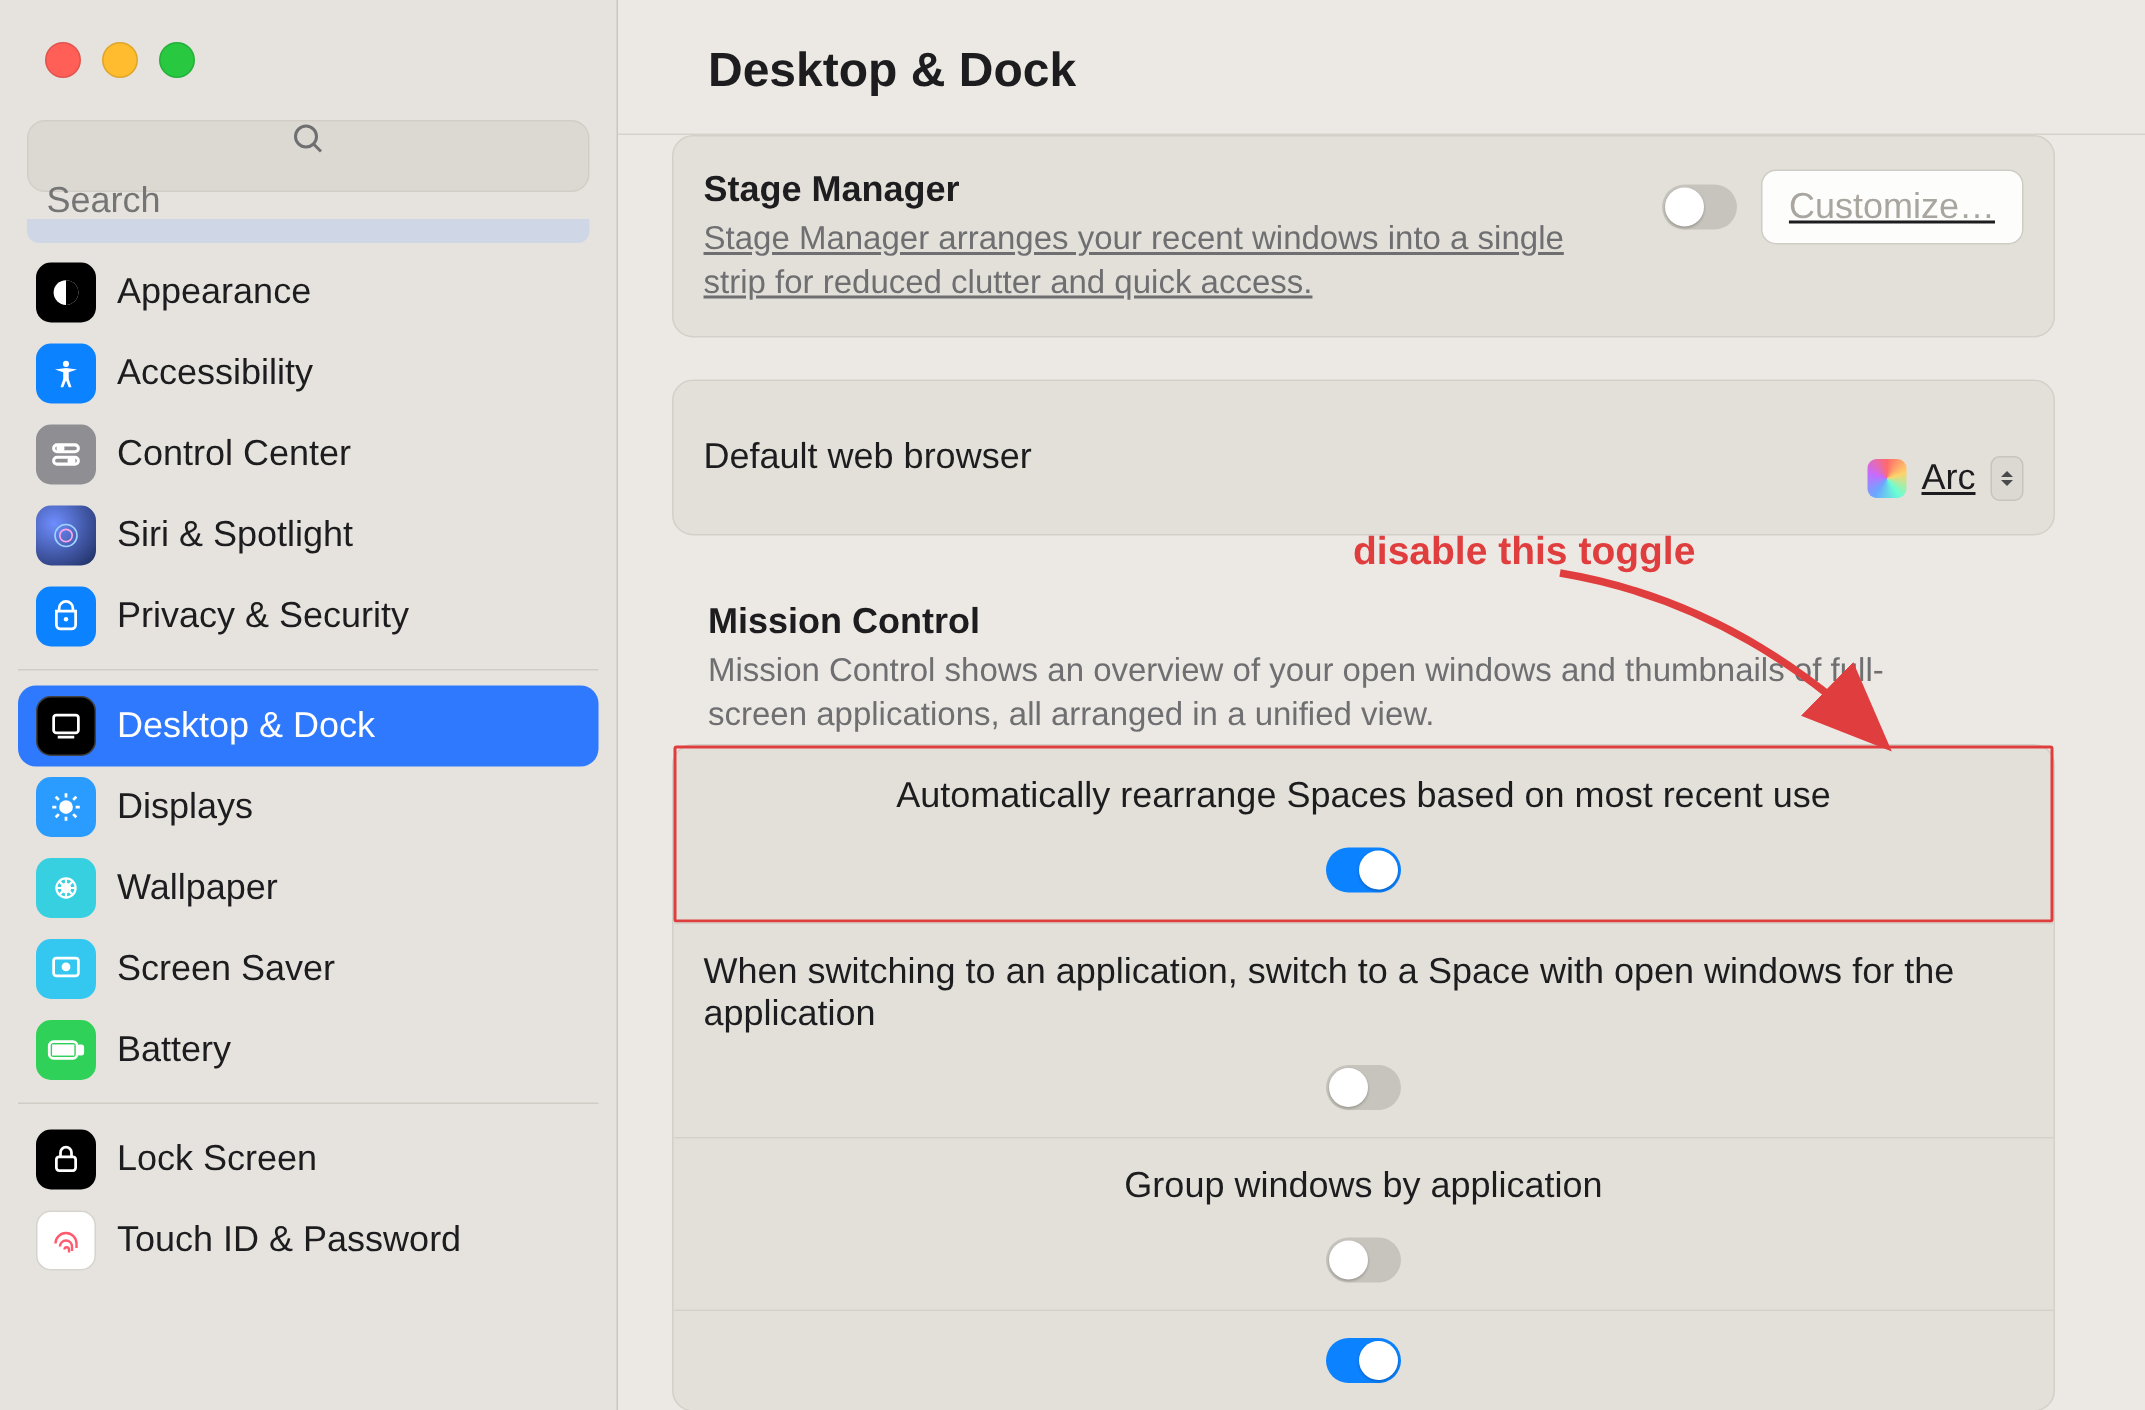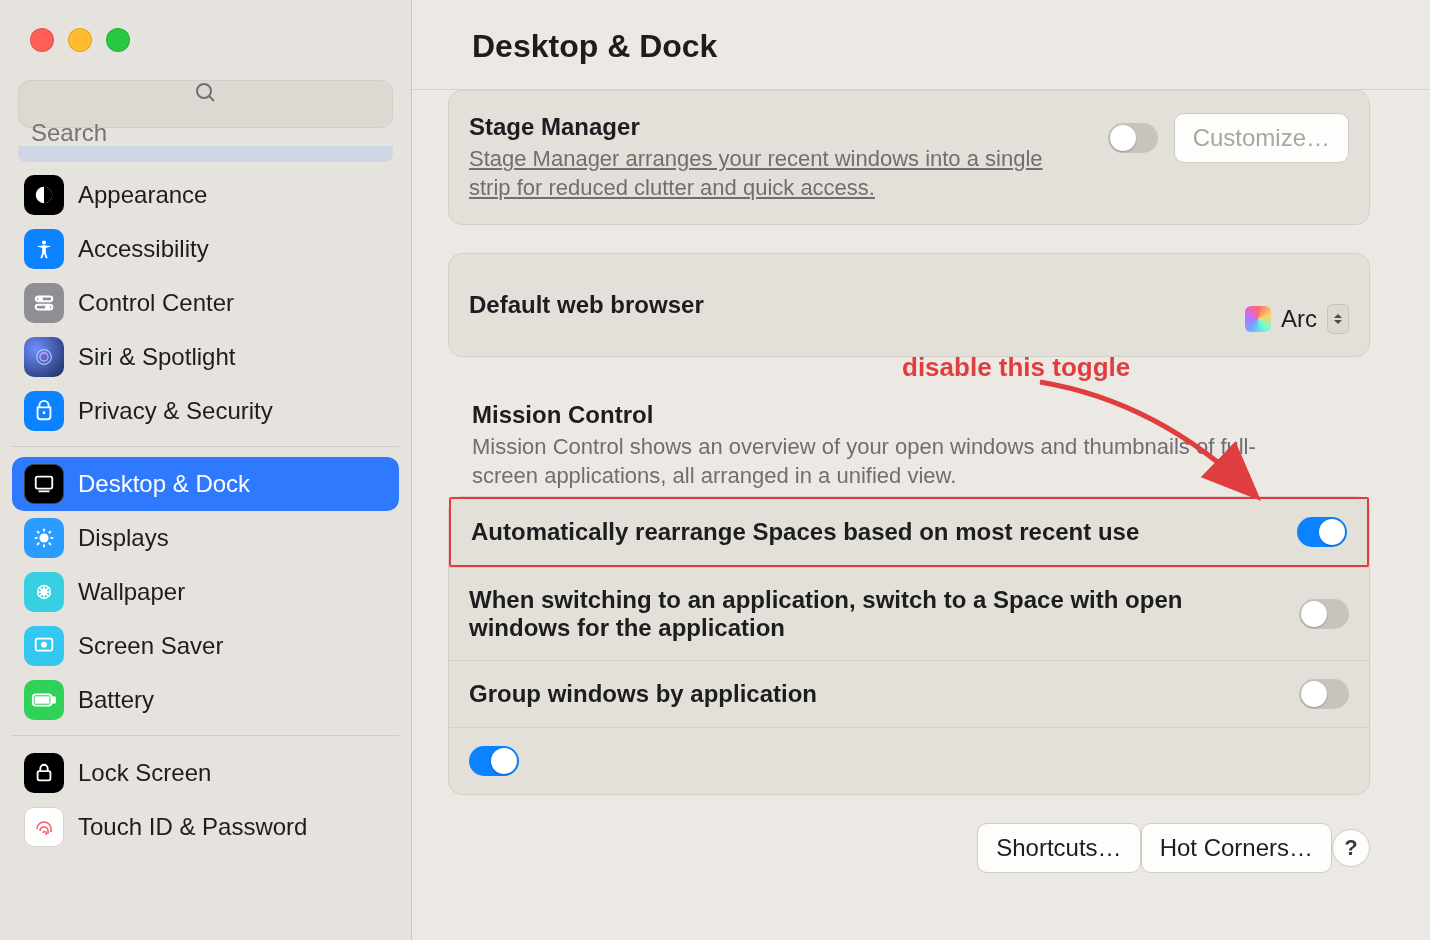--- a/index.html
+++ b/index.html
@@ -115,24 +115,24 @@
   margin-bottom: 28px;
 }
 .card-row {
   display: flex; align-items: flex-start;
   padding: 22px 20px;
   gap: 20px;
 }
 .card-row + .card-row { border-top: 1px solid #d4d1ca; }
 .card-row .text { flex: 1; min-width: 0; }
 .card-row .title { font-size: 24px; font-weight: 600; margin-bottom: 4px; }
-.card-row .label { font-size: 24px; font-weight: 700; }
+.card-row .label { font-size: 24px; font-weight: 400; }
 .card-row .desc { font-size: 22px; color: #6f6f72; line-height: 1.3; text-decoration: underline; }
 
-.row-controls { display: flex; align-items: center; gap: 16px; }
+.row-controls { display: flex; align-items: center; gap: 16px; text-decoration: underline; }
 
 .toggle {
   width: 50px; height: 30px; border-radius: 999px;
   background: #c7c4bd; position: relative; cursor: pointer;
 }
 .toggle.on { background: #0b82ff; }
 .toggle::after {
   content: ""; position: absolute; top: 2px; left: 2px;
   width: 26px; height: 26px; border-radius: 50%;
   background: #fff; box-shadow: 0 1px 2px rgba(0,0,0,.25);
@@ -157,21 +157,21 @@
 .stepper {
   width: 22px; height: 30px; background:#dcd9d2; border:1px solid #c7c4bd;
   border-radius:6px; display:flex; flex-direction:column; justify-content:center; align-items:center;
 }
 .stepper svg { width:10px; height:6px; fill:#4a4a4d; }
 
 .section-label { padding: 0 4px; margin: 44px 0 6px 20px; }
 .section-label .title { font-size: 24px; font-weight: 700; }
 .section-label .desc { font-size: 22px; color: #6f6f72; line-height: 1.3; margin-top: 4px; max-width: 820px; }
 
-.card.list .card-row { padding: 18px 20px; align-items: center; }
+.card.list .card-row { padding: 18px 20px; align-items: center; flex-direction: column; }
 .card.list .label { font-size: 24px; }
 
 .highlight-box {
   border: 2px solid #e03e3e;
   border-radius: 2px;
 }
 
 .footer-buttons {
   display:flex; justify-content:flex-end; align-items:center;
   margin-top: 28px;

